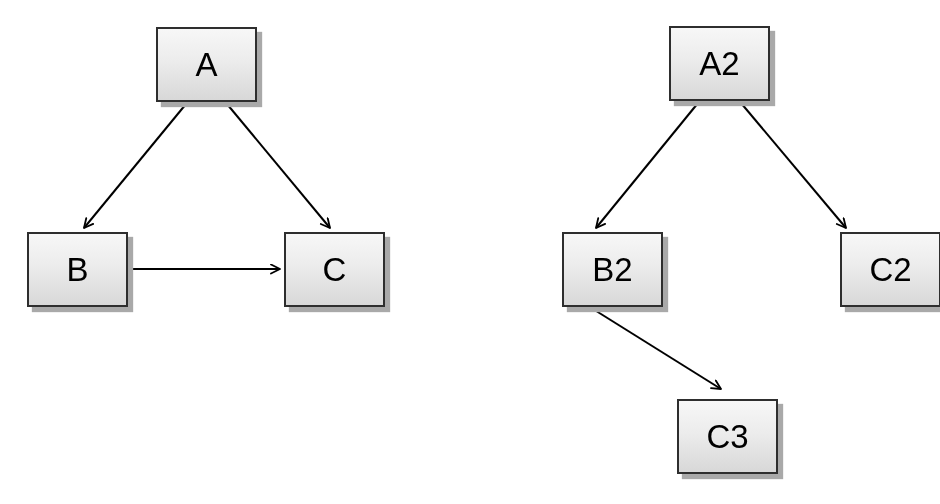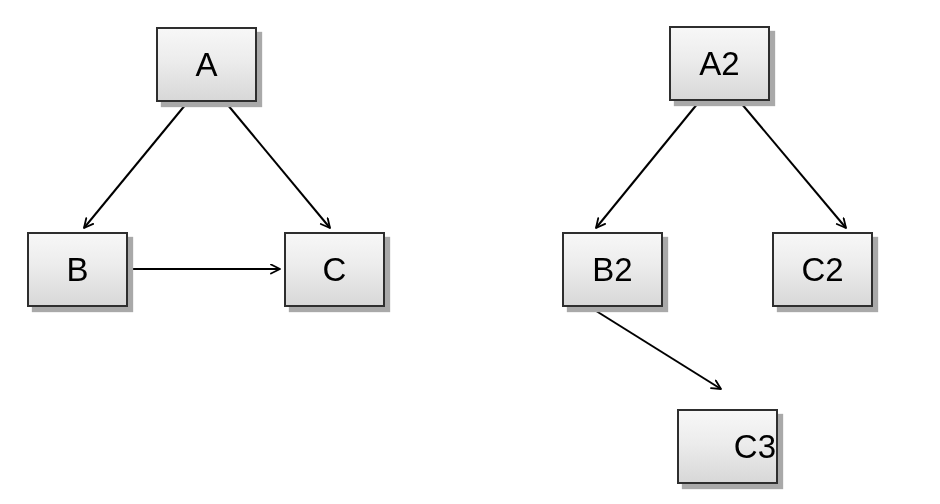--- a/index.html
+++ b/index.html
@@ -71,20 +71,20 @@
   <div class="node" style="left:284px; top:232px;">
     <span class="label">C</span>
   </div>
 
   <div class="node" style="left:669px; top:26px;">
     <span class="label">A2</span>
   </div>
   <div class="node" style="left:542px; top:232px;margin-left:20px;">
     <span class="label">B2</span>
   </div>
-  <div class="node" style="left:772px; top:232px;">
+  <div class="node" style="left:840px; top:232px;">
     <span class="label">C2</span>
   </div>
-  <div class="node" style="left:677px; top:409px;justify-content:flex-end;">
+  <div class="node" style="left:677px; top:399px;">
     <span class="label">C3</span>
   </div>
 
 </div>
 
 </body></html>

